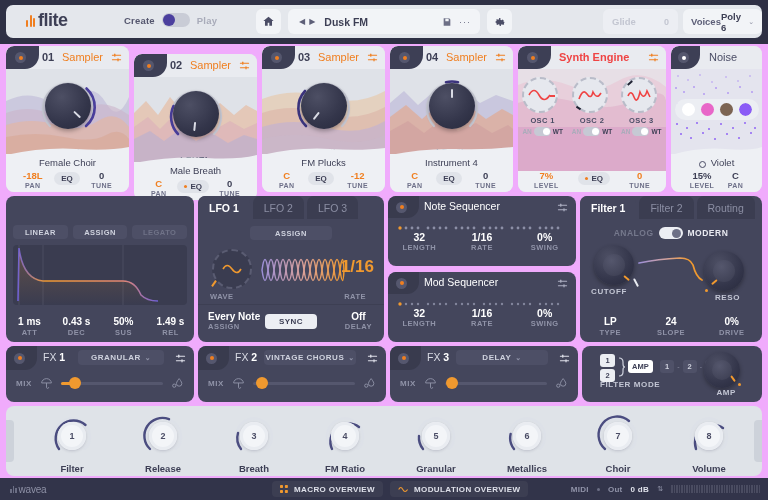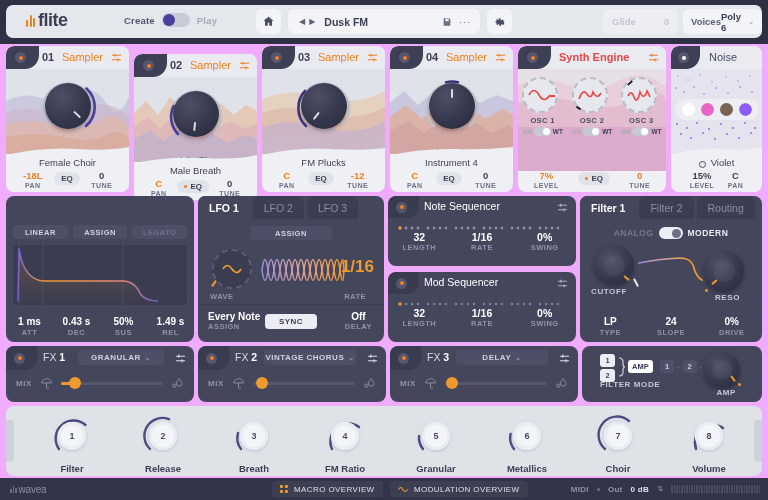--- a/index.html
+++ b/index.html
@@ -251,21 +251,21 @@
     display:flex; align-items:center; }
   .wavea{ position:absolute; left:10px; display:flex; align-items:center; gap:2px; }
   .wavea .mini{ display:flex; align-items:flex-end; gap:1px; height:8px; }
   .wavea .mini i{ width:1.5px; background:#6c6f85; display:block; }
   .wavea .mini i:nth-child(1){ height:4px; }
   .wavea .mini i:nth-child(2){ height:7px; }
   .wavea .mini i:nth-child(3){ height:5px; }
   .wavea span{ font-size:10px; color:#8e91a6; letter-spacing:-0.2px; }
   .ovbtn{ position:absolute; height:16px; border-radius:4px; background:#3c3e52;
     display:flex; align-items:center; gap:5px; padding:0 8px; }
-  .ovbtn span{ font-size:8px; font-weight:400; color:#dfe1ea; letter-spacing:0.4px; }
+  .ovbtn span{ font-size:8px; font-weight:700; color:#dfe1ea; letter-spacing:0.4px; }
   .foot-right{ position:absolute; right:8px; display:flex; align-items:center; gap:8px; }
   .fr-t{ font-size:8px; font-weight:700; color:#9093a8; letter-spacing:0.3px; }
   .meter{ display:flex; gap:1px; }
   .meter i{ width:1.5px; height:8px; background:#4a4c61; display:block; }
 </style>
 </head>
 <body>
 
 <div class="app">
 

